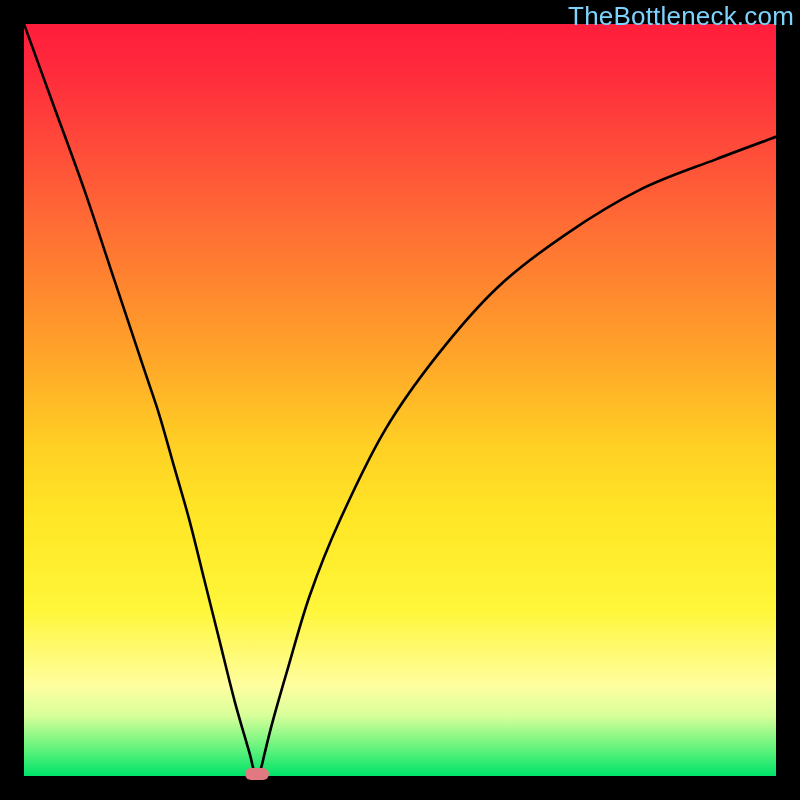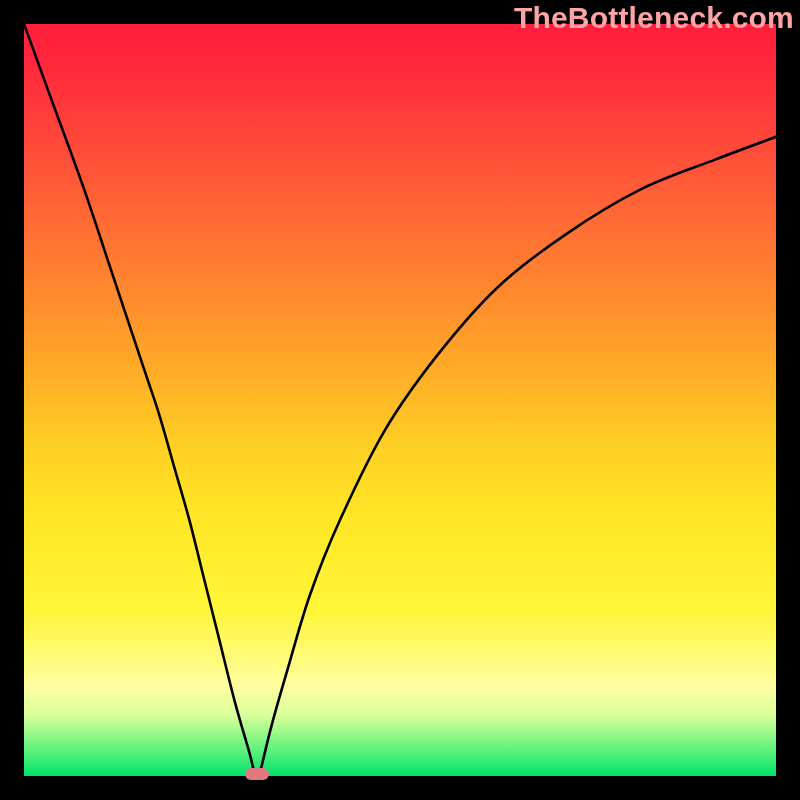--- a/index.html
+++ b/index.html
@@ -16,23 +16,23 @@
     left: 24px;
     top: 24px;
     width: 752px;
     height: 752px;
     background: #000;
   }
   .watermark {
     position: absolute;
     top: 1px;
     right: 6px;
-    color: #fca5a5;
-    font-size: 30px;
-    font-weight: 700;
+    color: #7dd3fc;
+    font-size: 26px;
+    font-weight: 400;
     letter-spacing: 0.2px;
     z-index: 30;
     user-select: none;
   }
   .plot {
     position: absolute;
     left: 0;
     top: 0;
     width: 752px;
     height: 752px;

